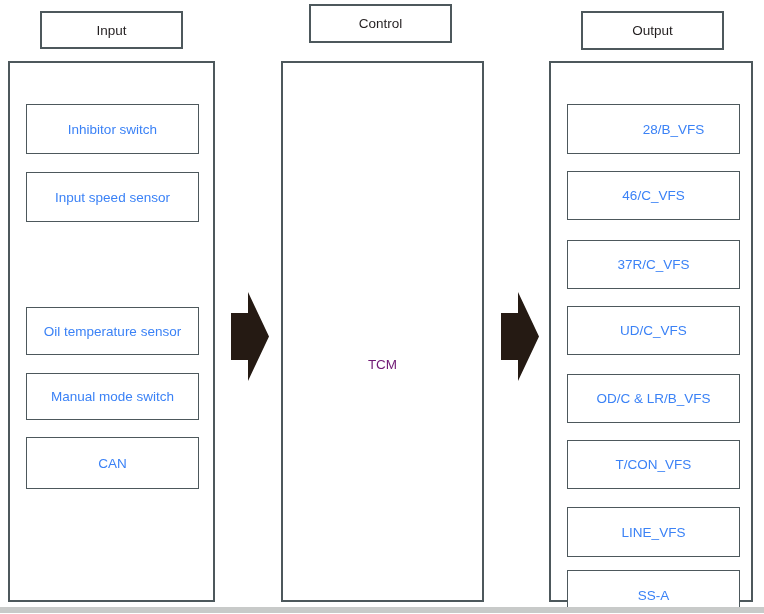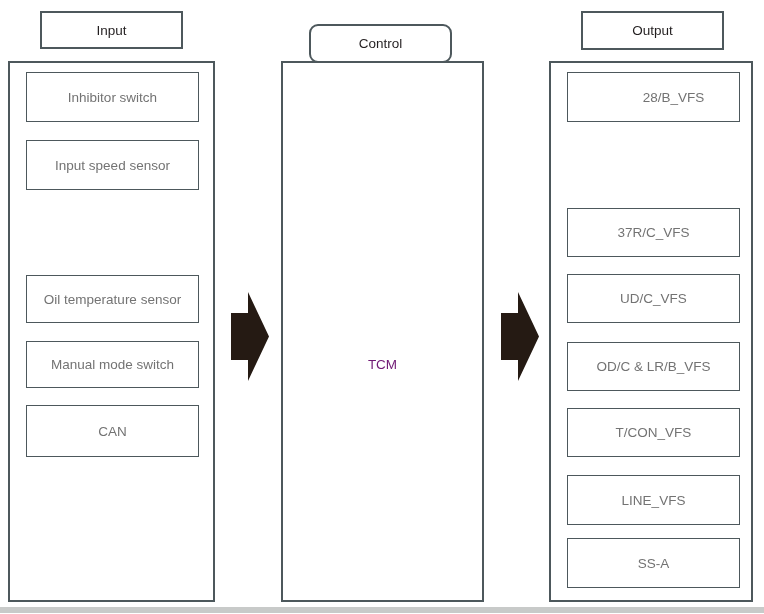--- a/index.html
+++ b/index.html
@@ -13,51 +13,52 @@
     font-size:13.5px;color:#231f20;
   }
   .container{
     position:absolute;top:61px;height:541px;
     border:2px solid #4d585c;background:#ffffff;box-sizing:border-box;
   }
   .box{
     position:absolute;width:173px;
     border:1.5px solid #4d585c;background:#ffffff;box-sizing:border-box;
     display:flex;align-items:center;justify-content:center;
-    font-size:13.5px;color:#737373;text-align:center;
+    font-size:13.5px;color:#3b82f6;text-align:center;margin-top:32px;
   }
   .tcm-label{
     position:absolute;left:281px;top:357px;width:203px;
     text-align:center;font-size:13.5px;color:#701a75;
   }
   .arrow{position:absolute;}
   .strip{position:absolute;left:0;top:607px;width:764px;height:7px;background:#c8cac9;}
 </style>
 </head>
 <body>
 
 <div class="canvas">
 
   <div class="hdr" style="left:40px;top:11px;height:38px;">Input</div>
-  <div class="hdr" style="left:309px;top:24px;border-radius:9px;">Control</div>
+  <div class="hdr" style="left:309px;top:4px;">Control</div>
   <div class="hdr" style="left:581px;top:11px;">Output</div>
 
   <div class="container" style="left:8px;width:207px;"></div>
   <div class="container" style="left:281px;width:203px;"></div>
   <div class="container" style="left:549px;width:204px;"></div>
 
   <div class="box" style="left:26px;top:72px;height:50px;">Inhibitor switch</div>
   <div class="box" style="left:26px;top:140px;height:50px;">Input speed sensor</div>
   <div class="box" style="left:26px;top:275px;height:48px;">Oil temperature sensor</div>
   <div class="box" style="left:26px;top:341px;height:47px;">Manual mode switch</div>
   <div class="box" style="left:26px;top:405px;height:52px;">CAN</div>
 
   <div class="tcm-label">TCM</div>
 
   <div class="box" style="left:567px;top:72px;height:50px;padding-left:40px;">28/B_VFS</div>
+  <div class="box" style="left:567px;top:139px;height:49px;">46/C_VFS</div>
   <div class="box" style="left:567px;top:208px;height:49px;">37R/C_VFS</div>
   <div class="box" style="left:567px;top:274px;height:49px;">UD/C_VFS</div>
   <div class="box" style="left:567px;top:342px;height:49px;">OD/C &amp; LR/B_VFS</div>
   <div class="box" style="left:567px;top:408px;height:49px;">T/CON_VFS</div>
   <div class="box" style="left:567px;top:475px;height:50px;">LINE_VFS</div>
   <div class="box" style="left:567px;top:538px;height:50px;">SS-A</div>
 
   <svg class="arrow" style="left:231px;top:292px;" width="38" height="89" viewBox="0 0 38 89">
     <polygon points="0,21 17,21 17,0 38,44.5 17,89 17,68 0,68" fill="#251a13"></polygon>
   </svg>

